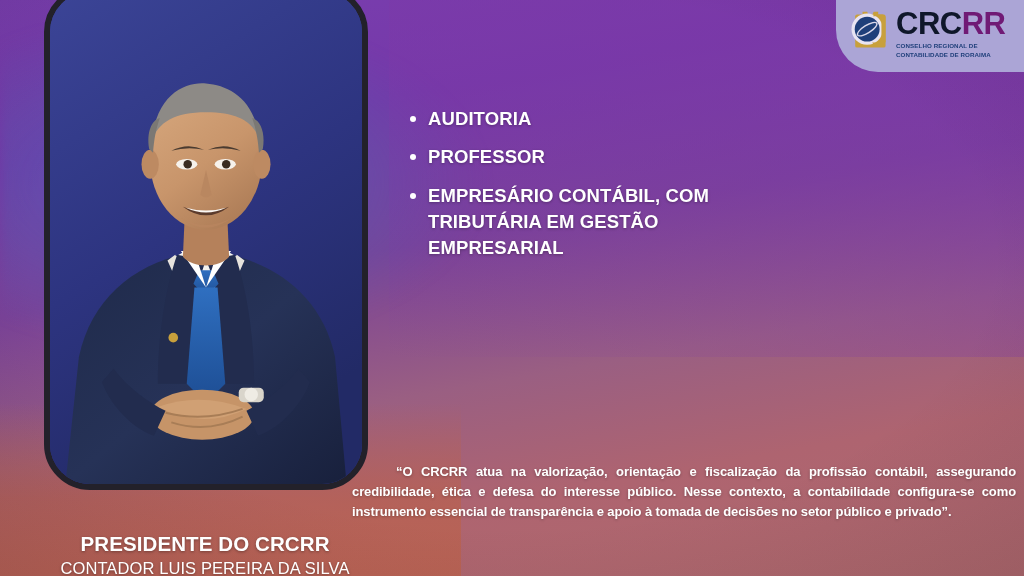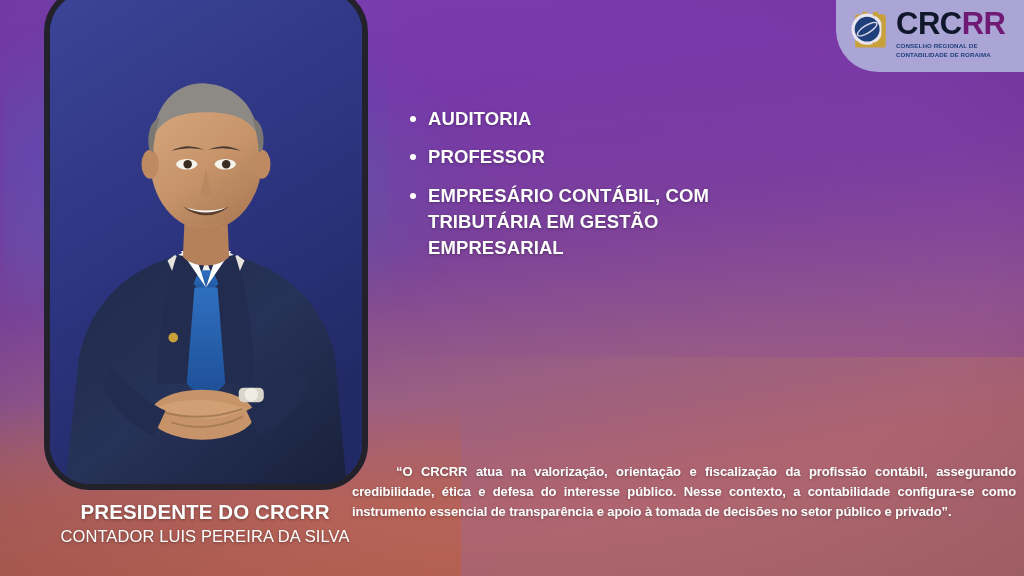--- a/index.html
+++ b/index.html
@@ -140,20 +140,21 @@
     width: 350px;
     text-align: center;
     color: #ffffff;
     text-shadow: 0 1px 3px rgba(0,0,0,0.35);
   }
   .caption-title {
     font-size: 20.5px;
     font-weight: bold;
     letter-spacing: 0.1px;
     line-height: 1.15;
+    margin-top: 32px;
   }
   .caption-sub {
     font-size: 16.5px;
     font-weight: normal;
     letter-spacing: 0.1px;
     line-height: 1.3;
     margin-top: 2px;
   }
 
   

